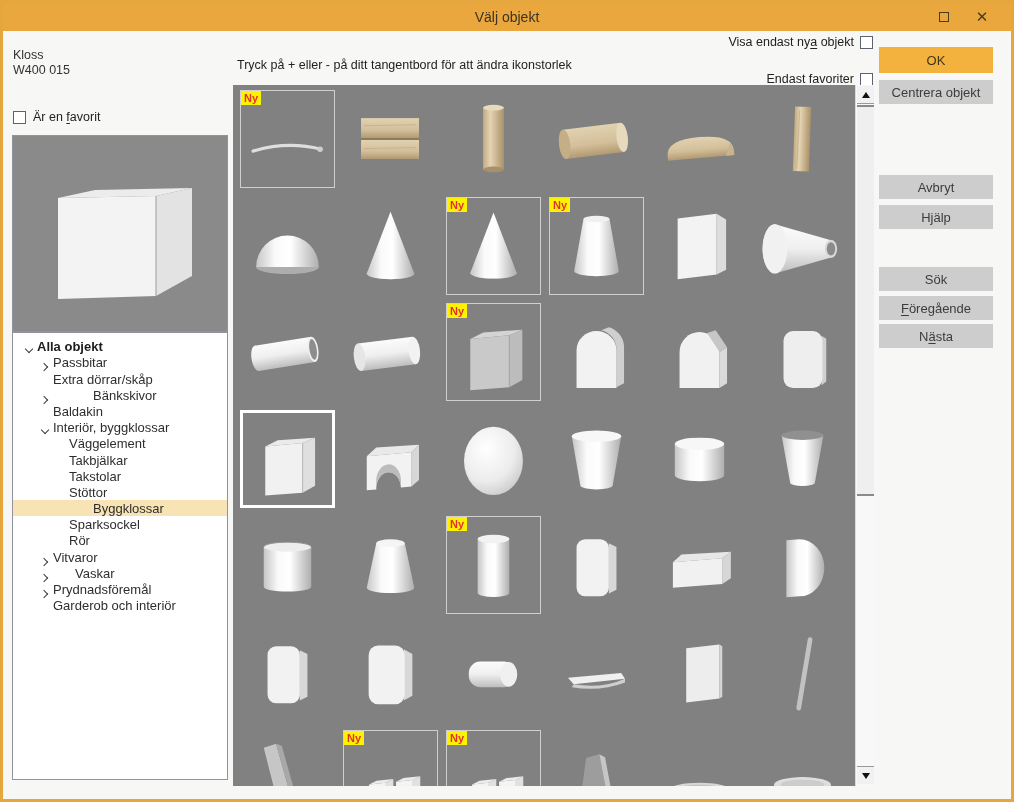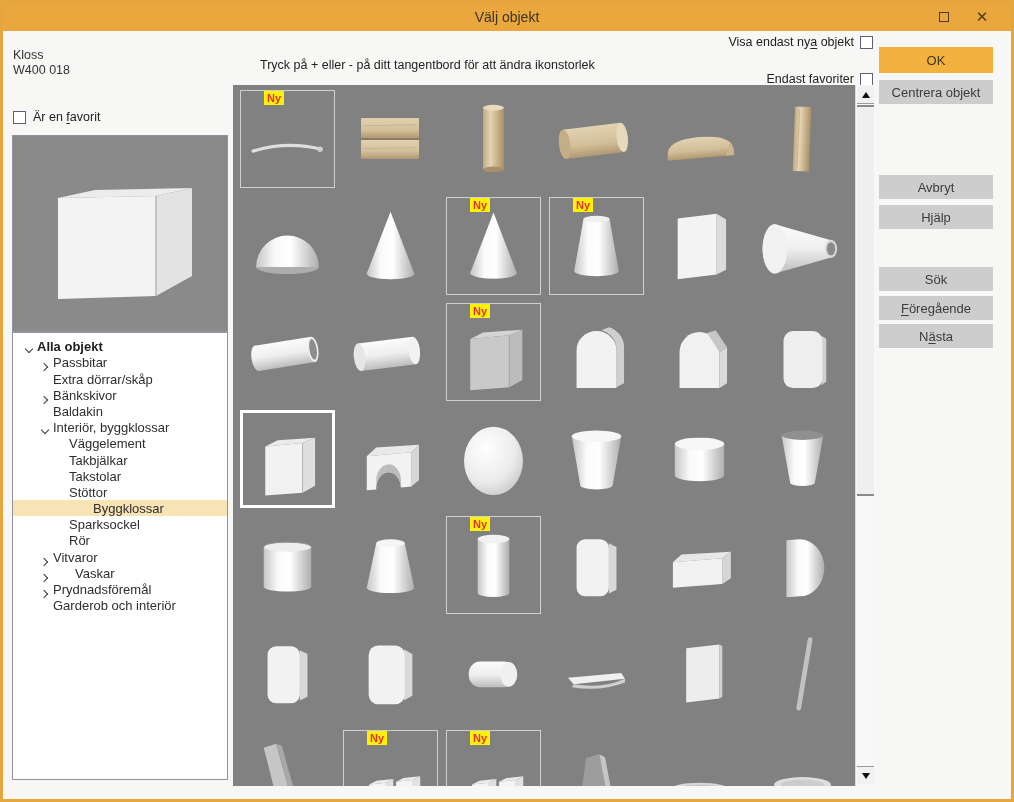--- a/index.html
+++ b/index.html
@@ -10,21 +10,21 @@
               display:flex; align-items:center; justify-content:center; }
   .title { font-size:14px; color:#3e3322; }
   .winbtn { position:absolute; top:0; width:30px; height:28px; display:flex; align-items:center;
             justify-content:center; color:#4a3b1d; font-size:14px; cursor:default; }
   .winbtn.maxi { right:52px; }
   .winbtn.close { right:14px; font-size:15px; }
   .maxbox { width:10px; height:10px; border:1.6px solid #4a3b1d; display:inline-block; }
 
   .objname { position:absolute; left:10px; top:45px; font-size:12.5px; color:#333; }
   .objcode { position:absolute; left:10px; top:60px; font-size:12.5px; color:#333; }
-  .hint { position:absolute; left:234px; top:55px; font-size:12.5px; color:#222;margin-left:23px; }
+  .hint { position:absolute; left:234px; top:55px; font-size:12.5px; color:#222; }
 
   .chk { position:absolute; display:flex; align-items:center; font-size:12.5px; color:#222; cursor:default; }
   .chk .box { width:13px; height:13px; border:1px solid #5c6370; background:#fff; display:inline-block; }
   .chk1 { top:32px; right:138px; } .chk2 { top:69px; right:138px; }
   .chk1 .box, .chk2 .box { margin-left:6px; }
   .chkfav { top:107px; left:10px; } .chkfav .box { margin-right:7px; }
 
   .preview { position:absolute; left:9px; top:132px; width:216px; height:197px;
              background:var(--preview-background); border:1px solid #8f949e; }
   .tree { position:absolute; left:9px; top:329px; width:216px; height:448px; background:#fff;
@@ -38,21 +38,21 @@
   .arrow.open::before { content:''; width:5px; height:5px; border-right:1.6px solid #3a3a3a;
                         border-top:1.6px solid #3a3a3a; transform:rotate(135deg); margin-bottom:2px; }
 
   .gridwrap { position:absolute; left:230px; top:82px; width:622px; height:701px;
               background:var(--grid-background); overflow:hidden; }
   #grid { display:grid; grid-template-columns:repeat(6,103px); grid-auto-rows:106.6px; padding:5px 0 0 7px; }
   .cell { position:relative; width:95px; height:98px; }
   .cell.framed { border:1px solid #cfcfcf; }
   .cell.selected { border:3px solid #ffffff; }
   .ny { position:absolute; top:0; left:0; background:var(--badge-background); color:var(--badge-text);
-        font-size:11px; font-weight:bold; line-height:14px; padding:0 3px; z-index:2;margin-left:23px; }
+        font-size:11px; font-weight:bold; line-height:14px; padding:0 3px; z-index:2; }
   .shape { position:absolute; left:0; top:0; width:100%; height:100%; }
 
   .vscroll { position:absolute; left:852px; top:82px; width:19px; height:701px; background:#f8f8f8;
              border-left:1px solid #dcdcdc; }
   .sbtn { position:absolute; left:1px; width:17px; height:18px; background:#f1f1f1;
           display:flex; align-items:center; justify-content:center; }
   .sbtn.up { top:1px; border-bottom:1px solid #9a9a9a; }
   .sbtn.down { bottom:2px; border-top:1px solid #9a9a9a; }
   .tri-up { width:0; height:0; border-left:4px solid transparent; border-right:4px solid transparent;
             border-bottom:6px solid #111; }
@@ -77,21 +77,21 @@
     <span class="title">Välj objekt</span>
     <span class="winbtn maxi">
         <span class="maxbox"></span>
       </span>
     <span class="winbtn close">
         <span>✕</span>
       </span>
   </div>
 
   <div class="objname">Kloss</div>
-  <div class="objcode">W400 018</div>
+  <div class="objcode">W400 015</div>
   <div class="hint">Tryck på + eller - på ditt tangentbord för att ändra ikonstorlek</div>
 
   <label class="chk chk1">
     <span>Visa endast ny<u>a</u> objekt</span>
     <span class="box"></span>
   </label>
   <label class="chk chk2">
     <span><u>E</u>ndast favoriter</span>
     <span class="box"></span>
   </label>
@@ -115,21 +115,21 @@
         <span>Alla objekt</span>
       </div>
       <div class="trow" style="padding-left: 24px;">
         <span class="arrow closed"></span>
         <span>Passbitar</span>
       </div>
       <div class="trow" style="padding-left: 24px;">
         <span class="arrow "></span>
         <span>Extra dörrar/skåp</span>
       </div>
-      <div class="trow" style="padding-left: 24px;">
+      <div class="trow" style="padding-left: 24px; gap: 40px;">
         <span class="arrow closed"></span>
         <span>Bänkskivor</span>
       </div>
       <div class="trow" style="padding-left: 24px;">
         <span class="arrow "></span>
         <span>Baldakin</span>
       </div>
       <div class="trow" style="padding-left: 24px;">
         <span class="arrow open"></span>
         <span>Interiör, byggklossar</span>

